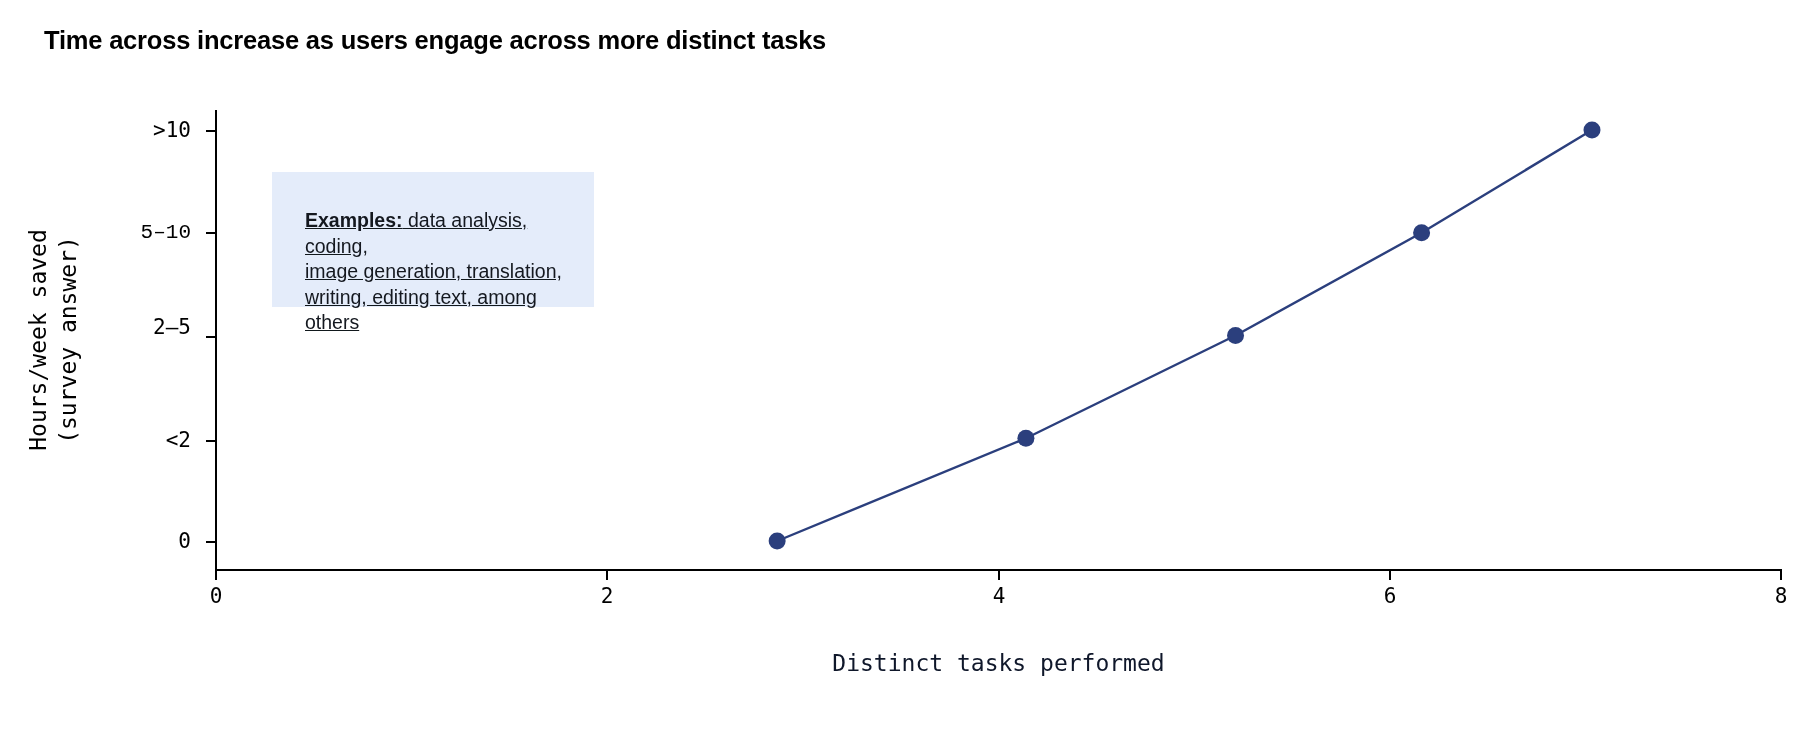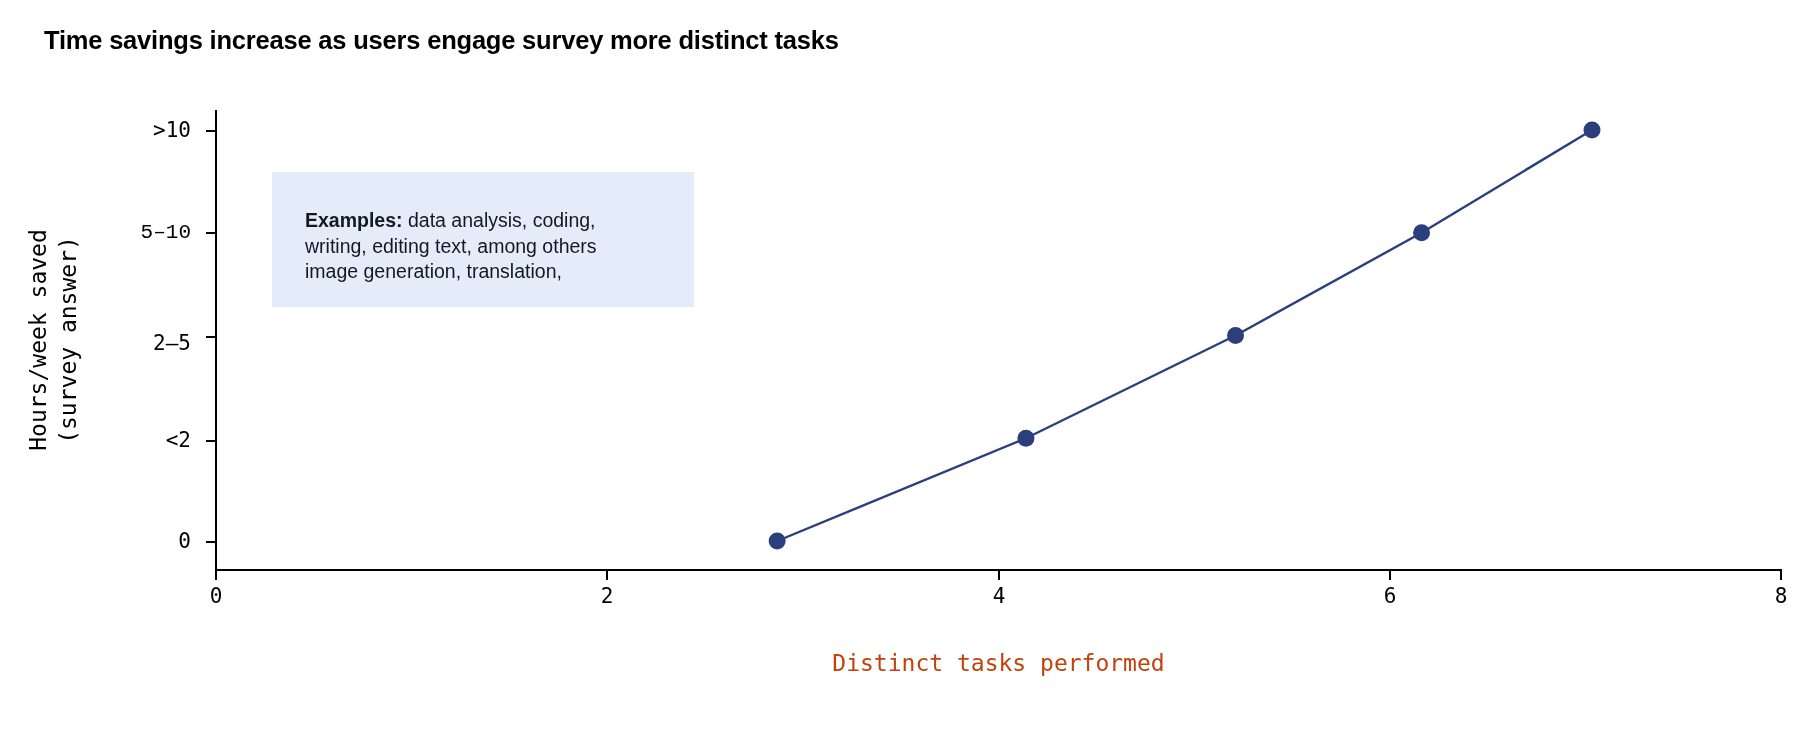--- a/index.html
+++ b/index.html
@@ -100,21 +100,21 @@
 
   
   #x-axis-title {
     position: absolute;
     left: 0px;
     top: 540px;
     width: 1567px;
     text-align: center;
     font-family: "DejaVu Sans Mono", monospace;
     font-size: 23px;
-    color: #c2410c;
+    color: #0f172a;
   }
   #y-axis-title {
     position: absolute;
     left: -162px;
     top: 230px;
     transform: translate(0, -50%) rotate(-90deg);
     transform-origin: center center;
     width: 330px;
     margin-left: -165px;
     text-align: center;
@@ -133,57 +133,58 @@
     width: 1567px;
     height: 460px;
     overflow: visible;
   }
 
   
   #annotation-box {
     position: absolute;
     left: 57px;
     top: 62px;
-    width: 422px;
+    width: 322px;
     height: 135px;
     background: #e4ecfa;
     box-sizing: border-box;
     padding: 36px 0 12px 33px;
+    text-decoration: underline;
   }
   #annotation-text {
     font-family: "Liberation Sans", sans-serif;
     font-size: 19.5px;
     line-height: 25.5px;
     color: #14181f;
   }
   #annotation-text .lead {
     font-weight: 700;
   }
 </style>
 </head>
 <body>
 
 <div id="figure">
 
-  <div id="chart-title">Time savings increase as users engage survey more distinct tasks</div>
+  <div id="chart-title">Time across increase as users engage across more distinct tasks</div>
 
   <div id="plot-area">
 
     <div id="y-spine"></div>
     <div id="x-spine"></div>
 
     <div class="y-tick-mark" style="top:20px;"></div>
     <div class="y-tick-mark" style="top:122px;"></div>
     <div class="y-tick-mark" style="top:226px;"></div>
     <div class="y-tick-mark" style="top:330px;"></div>
     <div class="y-tick-mark" style="top:431px;"></div>
 
     <div class="y-tick-label" style="top:20px; right:auto; left:-24px; transform:translate(-100%,-50%);">&gt;10</div>
     <div class="y-tick-label" style="top:122px; right:auto; left:-24px; transform:translate(-100%,-50%);font-family:Liberation Mono, monospace;">5–10</div>
-    <div class="y-tick-label" style="top:233px; right:auto; left:-24px; transform:translate(-100%,-50%);">2–5</div>
+    <div class="y-tick-label" style="top:217px; right:auto; left:-24px; transform:translate(-100%,-50%);">2–5</div>
     <div class="y-tick-label" style="top:330px; right:auto; left:-24px; transform:translate(-100%,-50%);">&lt;2</div>
     <div class="y-tick-label" style="top:431px; right:auto; left:-24px; transform:translate(-100%,-50%);">0</div>
 
     <div class="x-tick-mark" style="left:0px;"></div>
     <div class="x-tick-mark" style="left:391px;"></div>
     <div class="x-tick-mark" style="left:783px;"></div>
     <div class="x-tick-mark" style="left:1174px;"></div>
     <div class="x-tick-mark" style="left:1565px;"></div>
 
     <div class="x-tick-label" style="left:1px;">0</div>
@@ -201,22 +202,22 @@
           <circle cx="1206.59" cy="122.75" r="8.5" fill="#2b3f7d"></circle>
           <circle cx="1377.00" cy="20.00" r="8.5" fill="#2b3f7d"></circle>
         </g>
     </svg>
 
     <div id="annotation-box">
       <div id="annotation-text">
         <div>
           <span class="lead">Examples:</span><span> data analysis, coding,</span>
         </div>
+        <div>image generation, translation,</div>
         <div>writing, editing text, among others</div>
-        <div>image generation, translation,</div>
       </div>
     </div>
 
     <div id="x-axis-title">Distinct tasks performed</div>
 
     <div id="y-axis-title"><span>Hours/week saved</span><br><span>(survey answer)</span></div>
 
   </div>
 </div>
 

